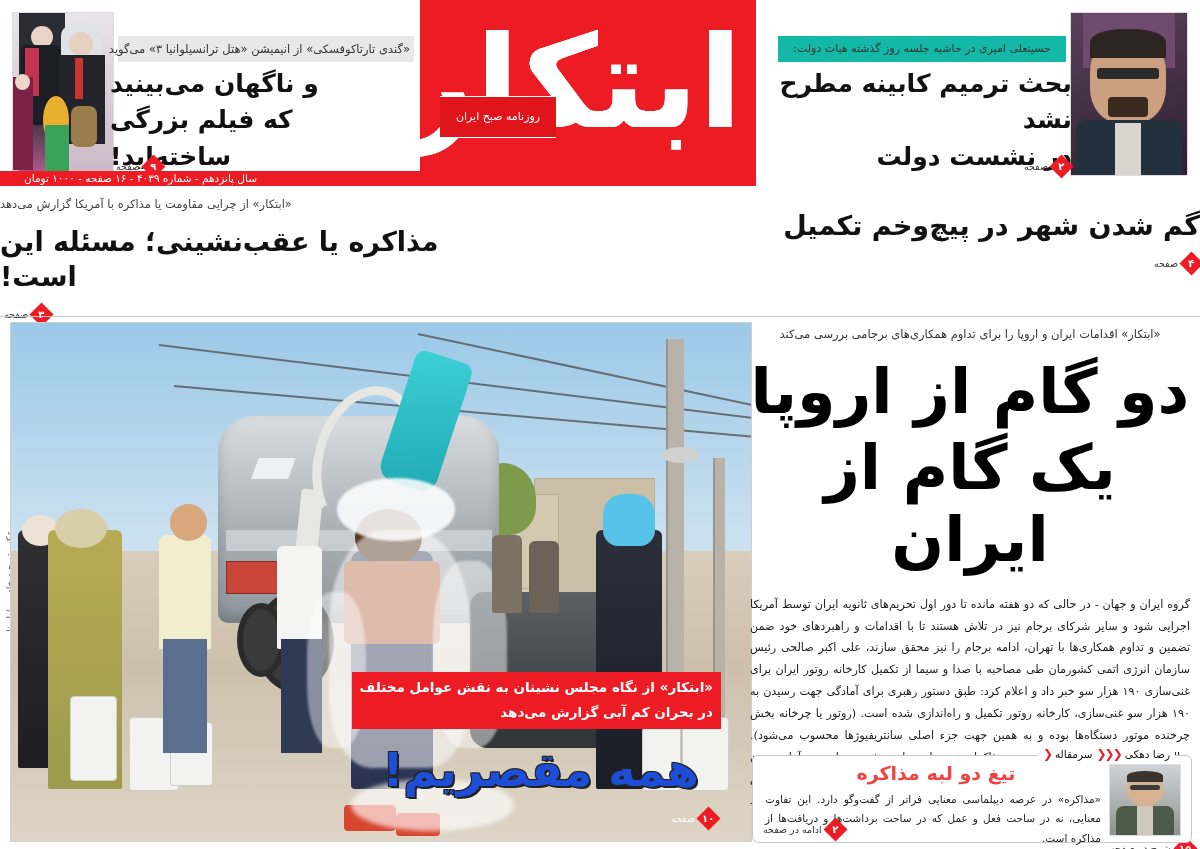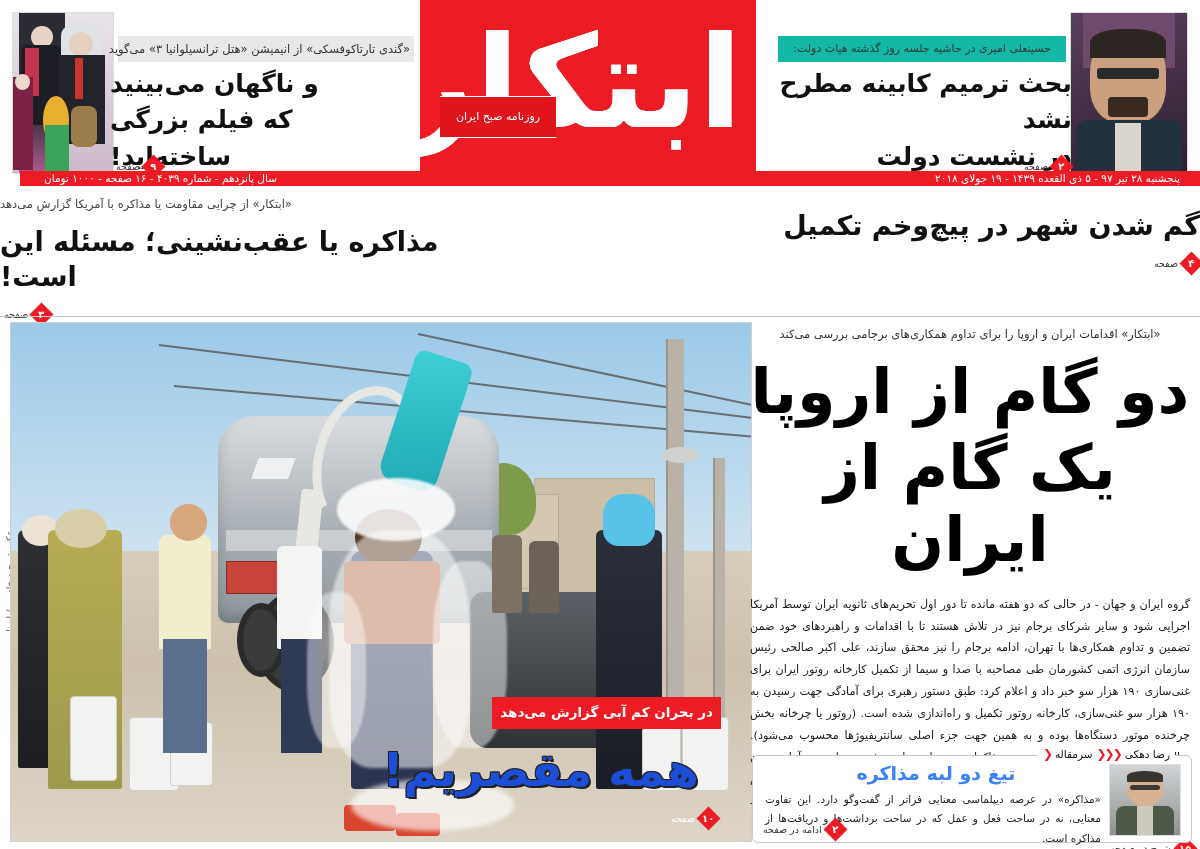--- a/index.html
+++ b/index.html
@@ -62,21 +62,21 @@
     background:#14b8a6;color:#333;font-size:11px;line-height:26px;
     text-align:center;box-sizing:border-box;white-space:nowrap;
   }
   .art-tr .hl{
     position:absolute;right:128px;top:56px;width:296px;
     font-size:25px;font-weight:700;line-height:1.45;text-align:right;
   }
   .art-tr .pgbadge{position:absolute;right:130px;top:148px;}
 
   
-  .rule-l{position:absolute;left:0;top:171px;width:420px;height:15px;background:var(--red);margin-left:20px;}
+  .rule-l{position:absolute;left:0;top:171px;width:420px;height:15px;background:var(--red);}
   .rule-r{position:absolute;right:0;top:171px;width:444px;height:15px;background:var(--red);}
   .rule-txt{
     color:#fff;font-size:10.5px;line-height:15px;height:15px;
     white-space:nowrap;
   }
   .rule-l .rule-txt{text-align:left;padding-left:24px;}
   .rule-r .rule-txt{text-align:right;padding-right:20px;}
 
   
   .band2{position:absolute;left:0;top:196px;width:1200px;height:118px;}
@@ -147,21 +147,21 @@
     position:absolute;right:16px;top:-9px;background:#fff;padding:0 5px;
     font-size:10.5px;color:#111;white-space:nowrap;display:flex;align-items:center;gap:4px;
   }
   .edtag .chev{color:var(--red);font-weight:700;letter-spacing:-2px;font-size:12px;}
   .ed-photo{
     position:absolute;right:10px;top:8px;width:70px;height:70px;
     border:1px solid #ddd;overflow:hidden;background:#6d6f72;
   }
   .ed-title{
     position:absolute;right:90px;top:6px;width:330px;text-align:center;
-    font-size:19px;font-weight:700;color:#3b82f6;
+    font-size:19px;font-weight:700;color:#ef4444;
   }
   .ed-body{
     position:absolute;right:90px;top:34px;width:336px;
     font-size:10.5px;line-height:1.85;text-align:justify;color:#222;
   }
   .ed-cont{position:absolute;left:10px;bottom:4px;display:flex;align-items:center;gap:5px;}
   .ed-cont .lbl{font-size:9.5px;color:#333;}
 
   
   .pgbadge{display:inline-flex;align-items:center;gap:5px;}
@@ -270,23 +270,20 @@
         <span class="diamond">
             <i>۲</i>
           </span>
         <span class="pglbl">صفحه</span>
       </div>
     </div>
 
     <div class="rule-l">
       <div class="rule-txt">سال پانزدهم - شماره ۴۰۳۹ - ۱۶ صفحه - ۱۰۰۰ تومان</div>
     </div>
-    <div class="rule-r">
-      <div class="rule-txt">پنجشنبه ۲۸ تیر ۹۷ - ۵ ذی القعده ۱۴۳۹ - ۱۹ جولای ۲۰۱۸</div>
-    </div>
   </div>
 
   <div class="band2">
     <div class="sec sec-left">
       <div class="kicker">«ابتکار» از چرایی مقاومت یا مذاکره با آمریکا گزارش می‌دهد</div>
       <div class="hl">مذاکره یا عقب‌نشینی؛ مسئله این است!</div>
       <div class="pgbadge">
         <span class="diamond">
             <i>۳</i>
           </span>
@@ -373,20 +370,21 @@
       <div class="figure" style="right:12%;top:40%;width:9%;height:50%;background:linear-gradient(180deg,#2b2f3a,#1a1d26);"></div>
       <div class="pf-head" style="position:absolute;right:13%;top:33%;width:7%;height:10%;background:#57c3e8;border-radius:40% 40% 30% 30%;"></div>
       <div class="jug" style="right:3%;top:76%;width:6%;height:14%;"></div>
       <div class="jug" style="right:9.5%;top:78%;width:5%;height:12%;"></div>
 
       <div class="figure" style="right:26%;top:42%;width:4%;height:14%;background:#6d6257;"></div>
       <div class="figure" style="right:31%;top:41%;width:4%;height:15%;background:#7d7164;"></div>
     </div>
 
     <div class="ph-caption">
+      <div>«ابتکار» از نگاه مجلس نشینان به نقش عوامل مختلف</div>
       <div>در بحران کم آبی گزارش می‌دهد</div>
     </div>
     <div class="ph-title">همه مقصریم!</div>
     <div class="ph-badge pgbadge">
       <span class="diamond">
           <i>۱۰</i>
         </span>
       <span class="pglbl" style="color:#fff">صفحه</span>
     </div>
   </div>

